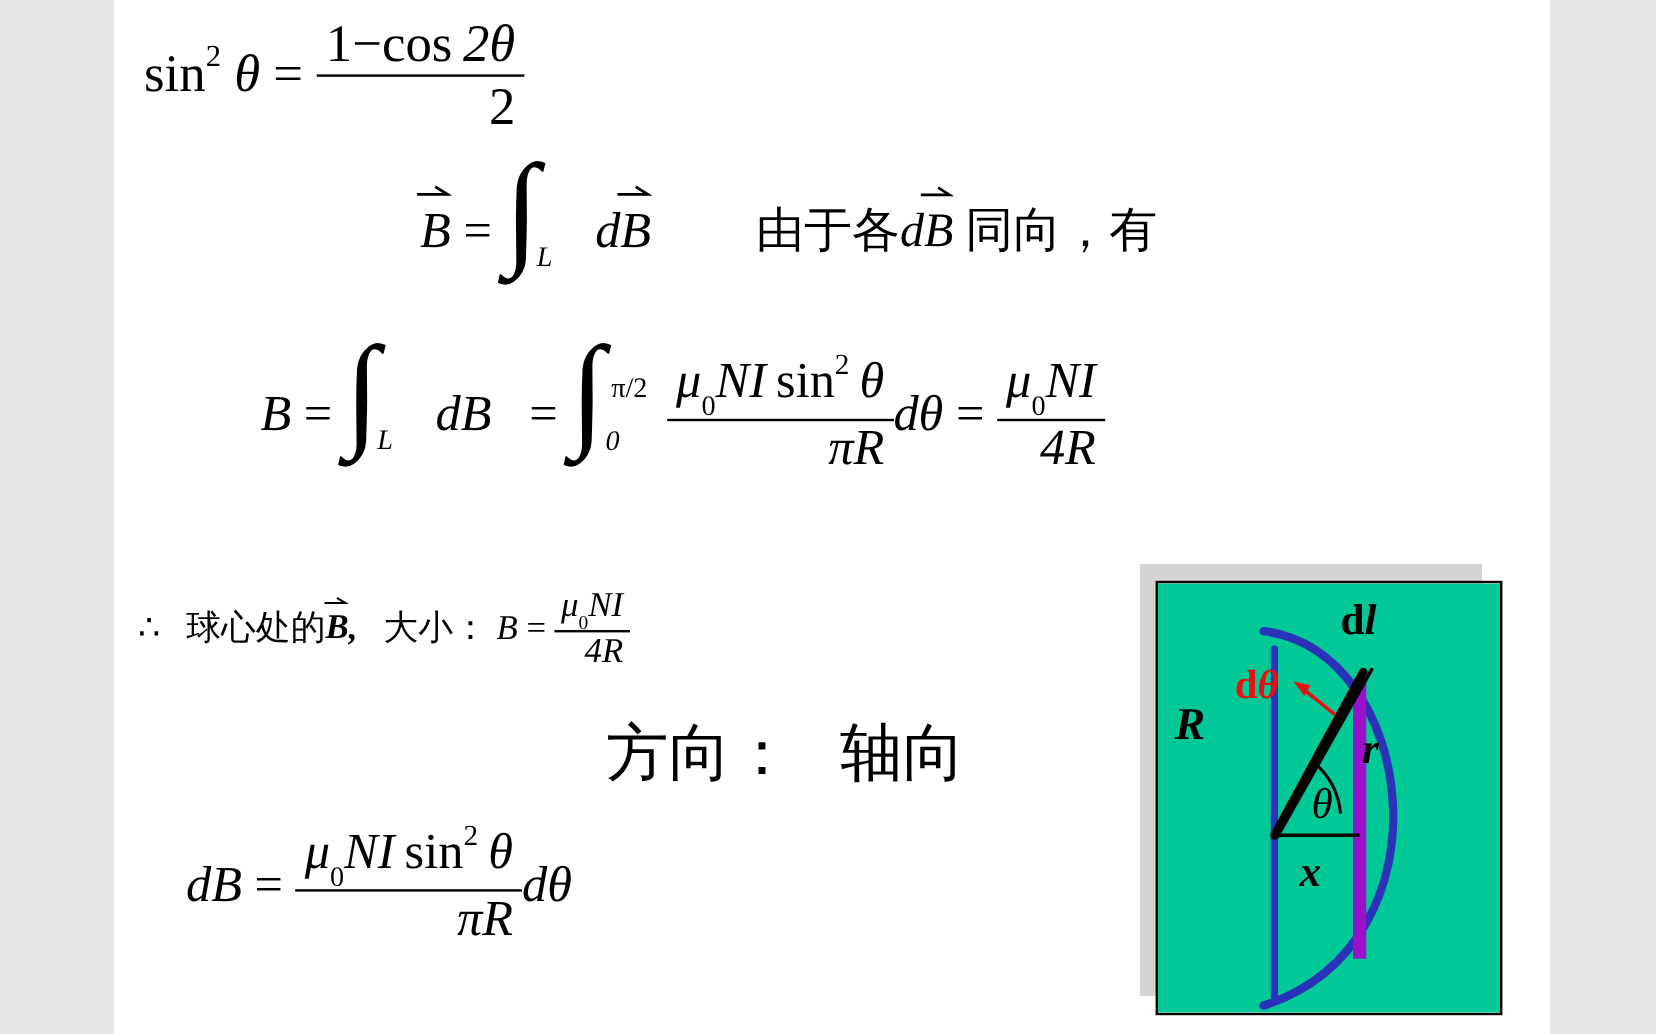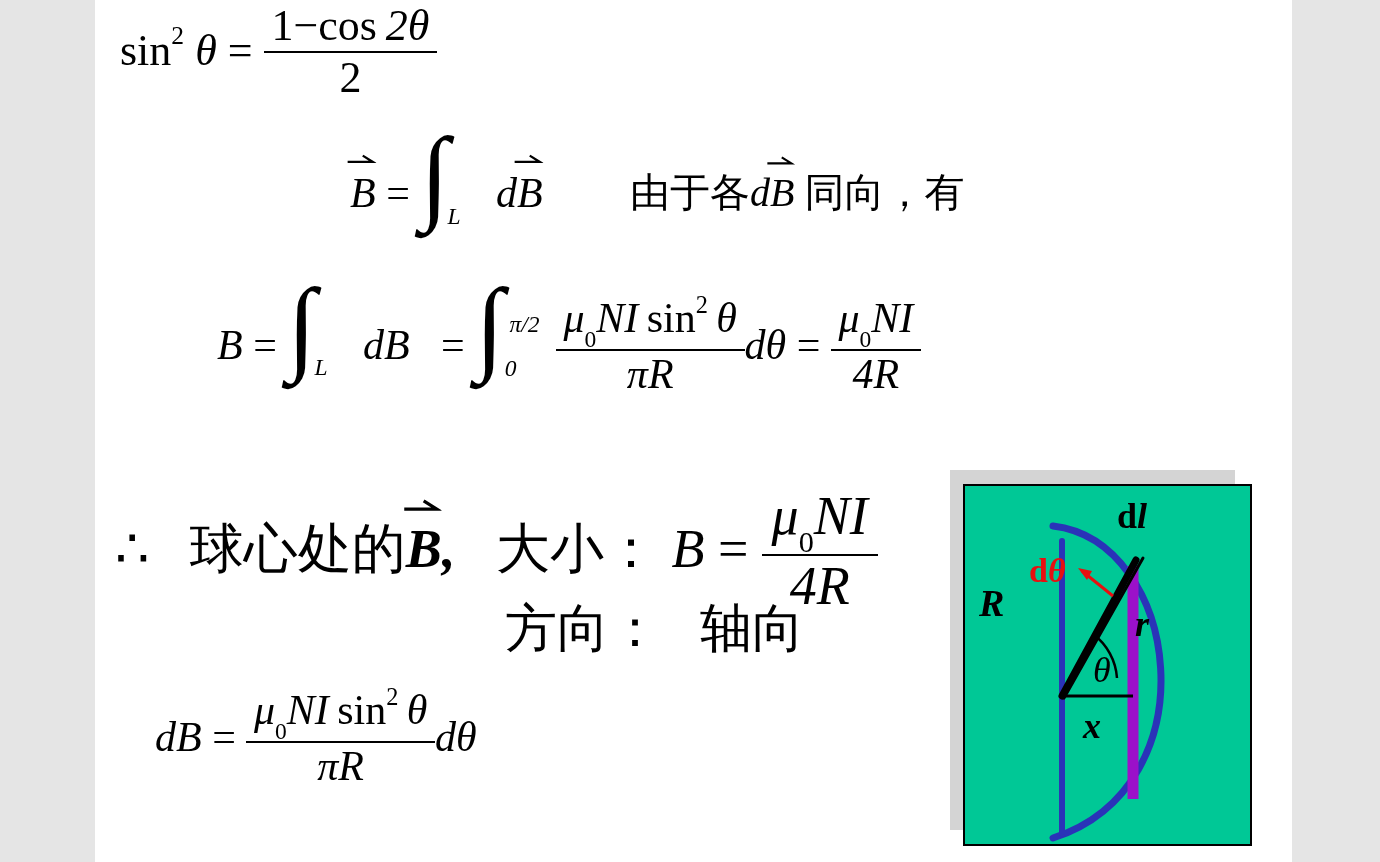--- a/index.html
+++ b/index.html
@@ -51,21 +51,21 @@
     font-size: 0.56em;
     vertical-align: sub;
     position: relative;
     top: 0.22em;
     font-style: normal;
   }
   
   .frac {
     display: inline-block;
     vertical-align: middle;
-    text-align: center;
+    text-align: right;
     position: relative;
     top: -0.06em;
   }
   .frac > .num {
     display: block;
     padding: 0 0.18em 0.06em 0.18em;
     border-bottom: 2.2px solid #000;
   }
   .frac > .den {
     display: block;
@@ -85,21 +85,20 @@
     position: absolute;
     left: 0;
     top: -0.52em;
     line-height: 1;
   }
   .intg .lim-up {
     position: absolute;
     font-size: 0.56em;
     left: 1.45em;
     top: -0.62em;
-    font-style: italic;
   }
   .intg .lim-dn {
     position: absolute;
     font-size: 0.56em;
     left: 1.25em;
     top: 1.25em;
     font-style: italic;
   }
   .intg.plain .lim-dn { left: 1.15em; top: 1.2em; }
 
@@ -155,21 +154,21 @@
   #figure-svg { display: block; }
 </style>
 </head>
 <body>
 
 <div class="band" id="band-left"></div>
 <div class="band" id="band-right"></div>
 
 <div id="slide">
 
-  <div class="math" style="left:25px; top:7px; font-size:44px;">
+  <div class="math" style="left:25px; top:18px; font-size:44px;">
     <span class="mup">sin</span><span class="sup">2</span>&nbsp;<span class="mi">θ</span>
     <span class="mup">=</span>
     <span class="frac">
       <span class="num"><span class="mup">1</span><span class="mup">−</span><span class="mup">cos</span> <span class="mi">2θ</span></span>
       <span class="den mup">2</span>
     </span>
   </div>
 
   <div class="math" style="left:255px; top:172px; font-size:42px;">
     <span class="vec"><span>B</span><svg class="arrow" viewBox="0 0 24 10">
@@ -200,21 +199,21 @@
       <span class="num"><span class="mi">μ</span><span class="sub">0</span><span class="mi">NI</span> <span class="mup">sin</span><span class="sup">2</span> <span class="mi">θ</span></span>
       <span class="den mi">πR</span>
     </span><span class="mi">dθ</span>
     <span class="mup">=</span>
     <span class="frac">
       <span class="num"><span class="mi">μ</span><span class="sub">0</span><span class="mi">NI</span></span>
       <span class="den mi">4R</span>
     </span>
   </div>
 
-  <div class="math" style="left:20px; top:492px; font-size:54px;">
+  <div class="math" style="left:20px; top:492px; font-size:29px;">
     <span class="mup">∴</span>
     &nbsp;&nbsp;<span class="cjk">球心处的</span><span class="vec bold"><span>B</span><svg class="arrow" viewBox="0 0 24 10">
           <path d="M1 7 L20 7 M13 2 L21 7 L13 7" stroke="#000" stroke-width="2" fill="none"></path>
         </svg></span><span class="mi" style="font-weight:bold">,</span>
     &nbsp;&nbsp;<span class="cjk">大小：</span>
     <span class="mi">B</span>
     <span class="mup">=</span>
     <span class="frac">
       <span class="num"><span class="mi">μ</span><span class="sub">0</span><span class="mi">NI</span></span>
       <span class="den mi">4R</span>

